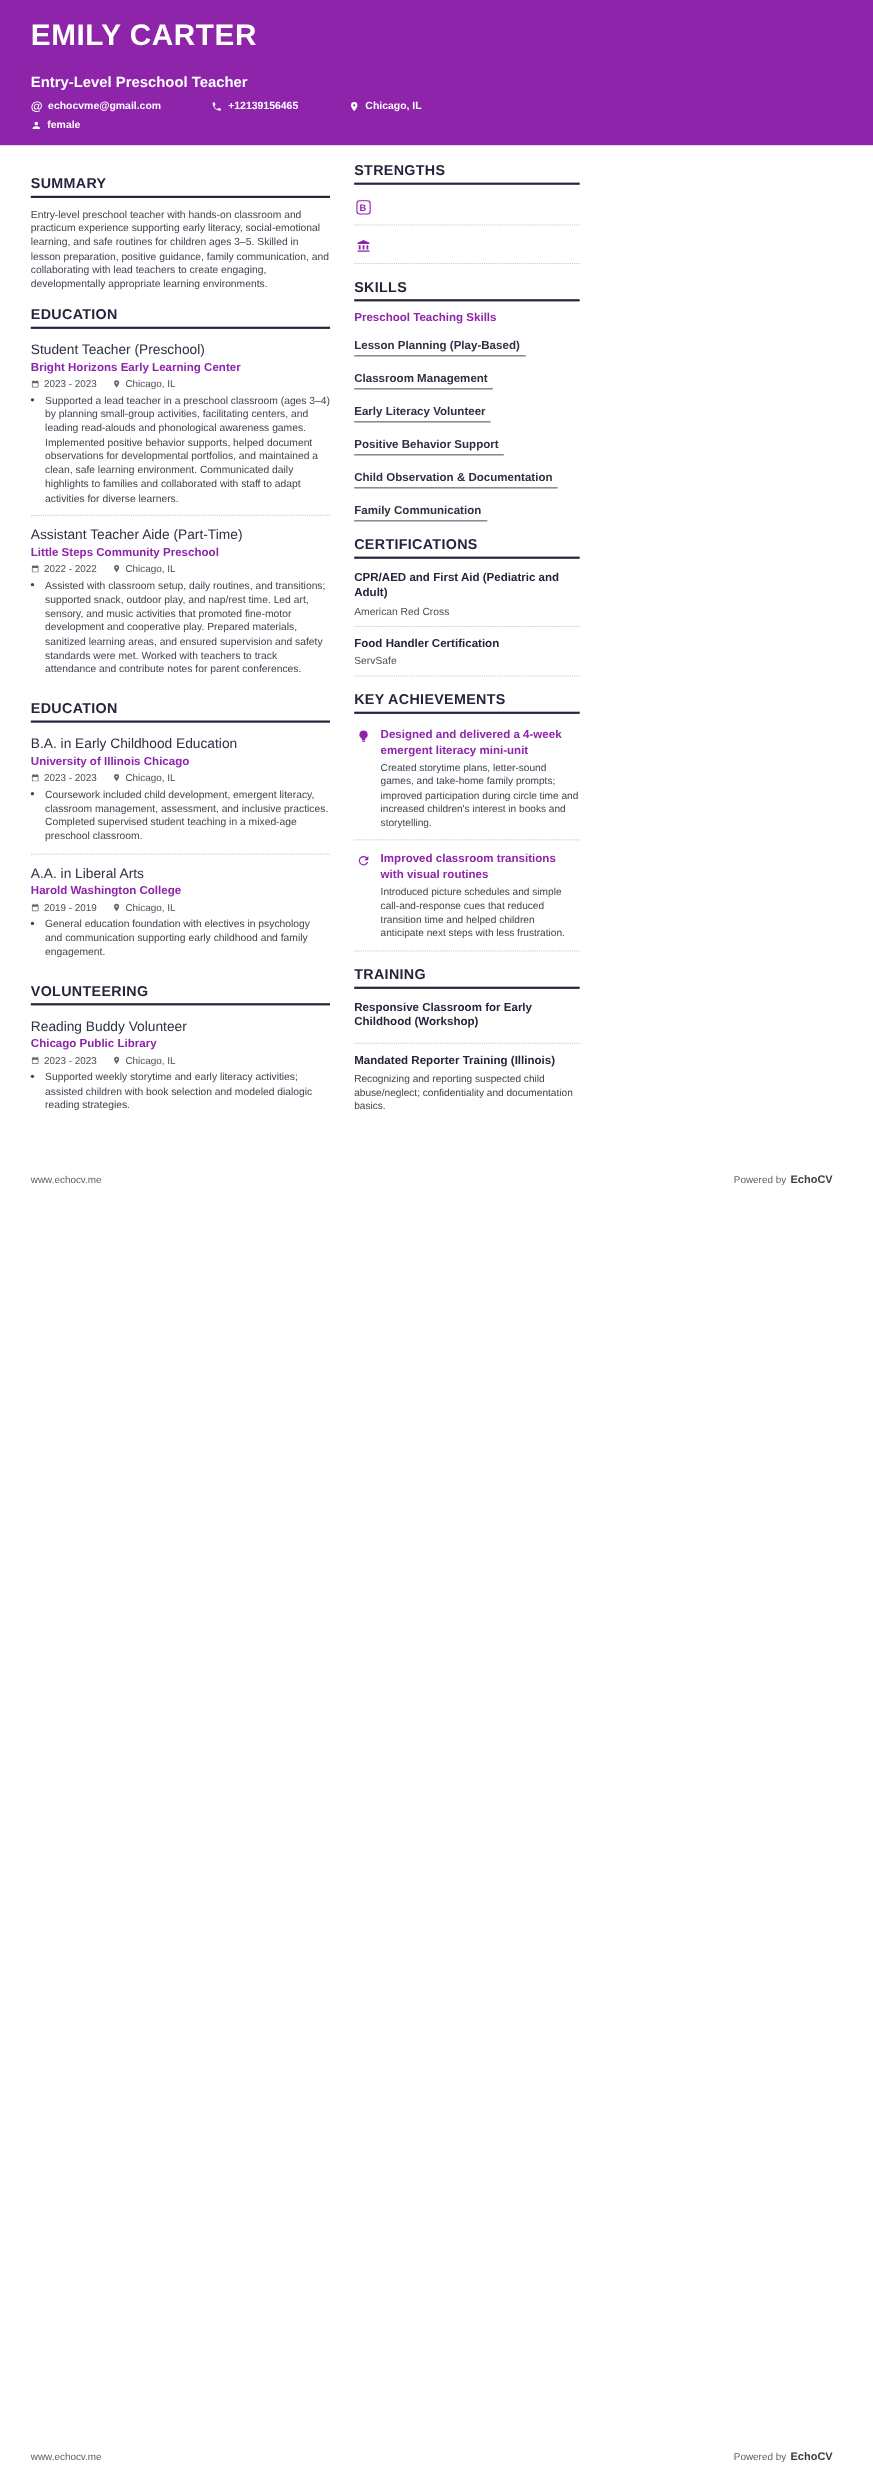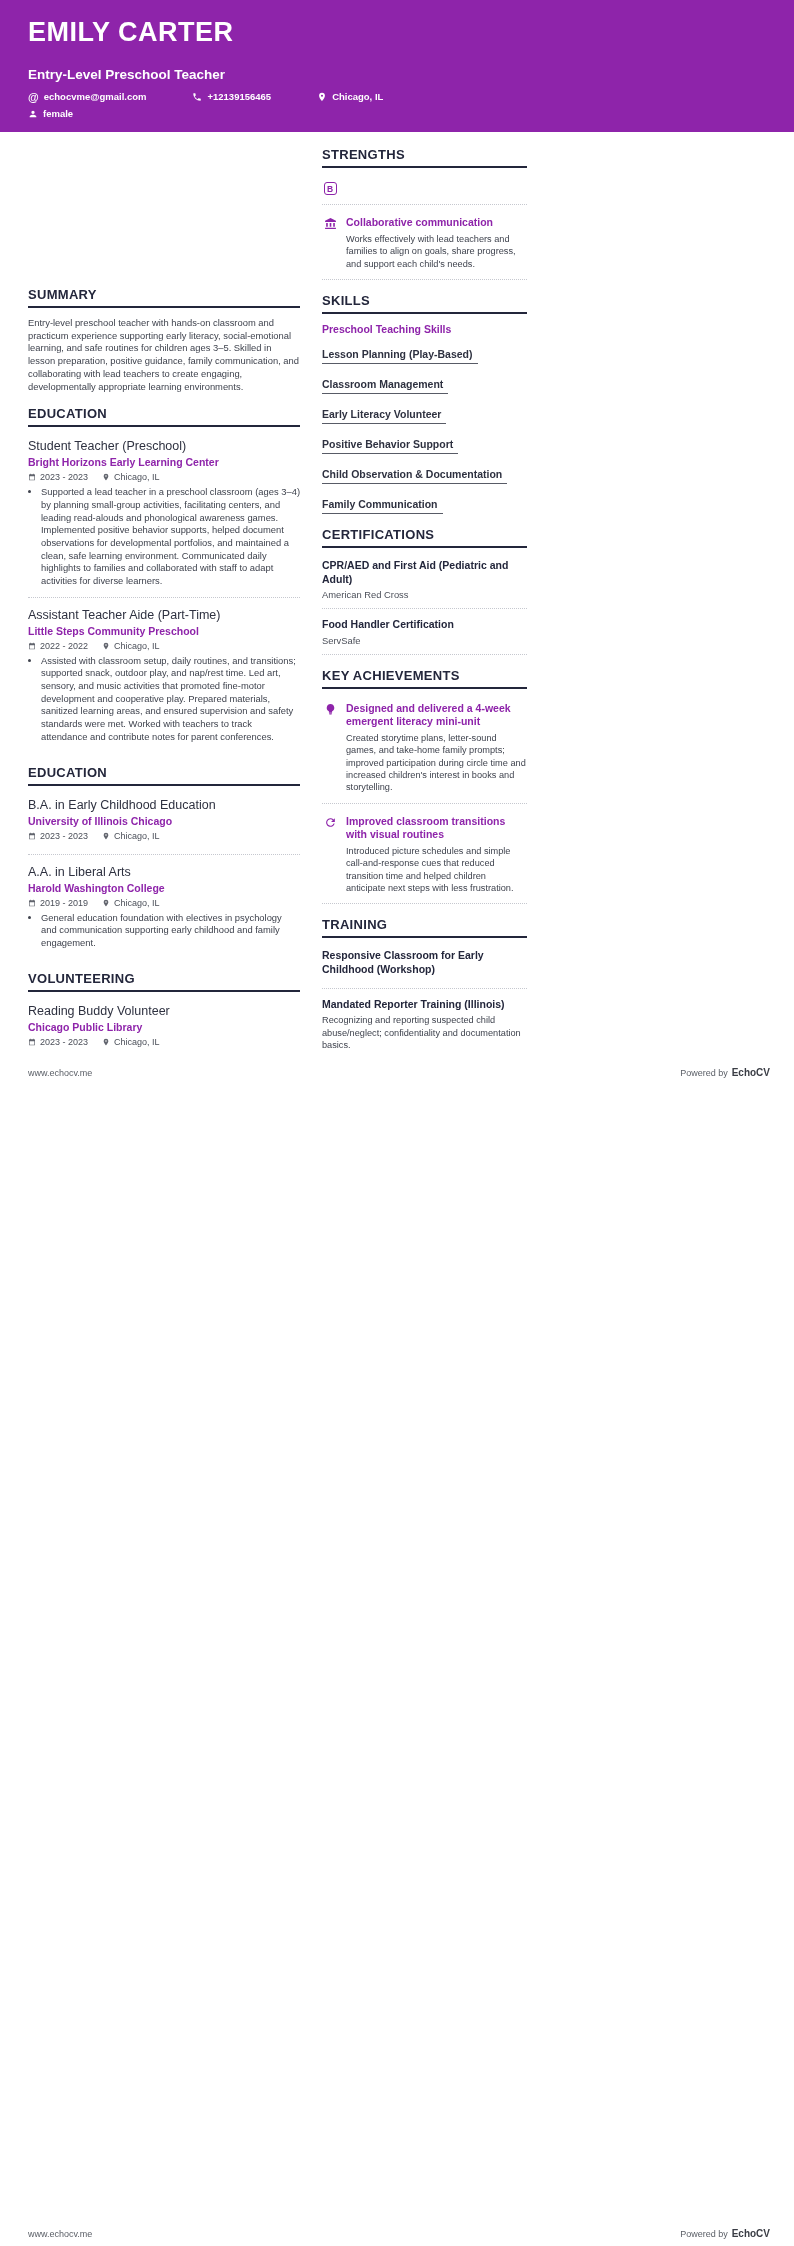--- a/index.html
+++ b/index.html
@@ -67,21 +67,21 @@
   }
 
   
   .cert, .train { padding: 2px 0 7px; }
   .cert-name, .train-name { font-size: 10.5px; font-weight: 700; color: #23263B; line-height: 1.3; margin-bottom: 3px; }
   .cert-issuer { font-size: 9.4px; color: #4B4F59; }
   .train-desc { font-size: 9.2px; line-height: 1.35; color: #3F434E; }
 
   
   .foot {
-    position: absolute; left: 28px; right: 24px;
+    position: absolute; left: 28px; right: 37px;
     display: flex; justify-content: space-between; align-items: baseline;
     font-size: 9px; color: #5A5E66;
   }
   .foot-1 { bottom: 45px; }
   .foot-2 { bottom: 7px; }
   .powered { display: flex; gap: 4px; align-items: baseline; }
   .brand { font-weight: 700; color: #3A3D45; font-size: 10px; }
 </style>
 </head>
 <body>
@@ -191,20 +191,23 @@
                 </svg>
               <span>2023 - 2023</span>
             </span>
             <span class="m-item">
               <svg viewBox="0 0 24 24">
                   <path d="M12 2a7 7 0 0 0-7 7c0 5.2 7 13 7 13s7-7.8 7-13a7 7 0 0 0-7-7zm0 9.5a2.5 2.5 0 1 1 0-5 2.5 2.5 0 0 1 0 5z"></path>
                 </svg>
               <span>Chicago, IL</span>
             </span>
           </div>
+          <ul class="bullets">
+            <li>Coursework included child development, emergent literacy, classroom management, assessment, and inclusive practices. Completed supervised student teaching in a mixed-age preschool classroom.</li>
+          </ul>
         </article>
 
         <div class="dot-sep"></div>
 
         <article class="entry">
           <h3 class="e-title">A.A. in Liberal Arts</h3>
           <div class="e-org">Harold Washington College</div>
           <div class="e-meta">
             <span class="m-item">
               <svg viewBox="0 0 24 24">
@@ -238,20 +241,23 @@
                 </svg>
               <span>2023 - 2023</span>
             </span>
             <span class="m-item">
               <svg viewBox="0 0 24 24">
                   <path d="M12 2a7 7 0 0 0-7 7c0 5.2 7 13 7 13s7-7.8 7-13a7 7 0 0 0-7-7zm0 9.5a2.5 2.5 0 1 1 0-5 2.5 2.5 0 0 1 0 5z"></path>
                 </svg>
               <span>Chicago, IL</span>
             </span>
           </div>
+          <ul class="bullets">
+            <li>Supported weekly storytime and early literacy activities; assisted children with book selection and modeled dialogic reading strategies.</li>
+          </ul>
         </article>
       </section>
 
     </div>
 
     <div class="col-r">
 
       <section class="sec">
         <h2 class="sec-h">STRENGTHS</h2>
 
@@ -261,24 +267,20 @@
           </span>
         </div>
         <div class="dot-sep"></div>
 
         <div class="feature">
           <span class="f-icon">
             <svg viewBox="0 0 24 24">
                 <path d="M12 2 2 7v2h20V7zM4 11v7h3v-7zm6.5 0v7h3v-7zM17 11v7h3v-7zM2 20v2h20v-2z"></path>
               </svg>
           </span>
-          <div class="f-body">
-            <div class="f-title">Collaborative communication</div>
-            <div class="f-text">Works effectively with lead teachers and families to align on goals, share progress, and support each child's needs.</div>
-          </div>
         </div>
         <div class="dot-sep"></div>
       </section>
 
       <section class="sec">
         <h2 class="sec-h">SKILLS</h2>
         <div class="skills-cat">Preschool Teaching Skills</div>
         <div class="skill"><span>Lesson Planning (Play-Based)</span></div>
         <div class="skill"><span>Classroom Management</span></div>
         <div class="skill"><span>Early Literacy Volunteer</span></div>

